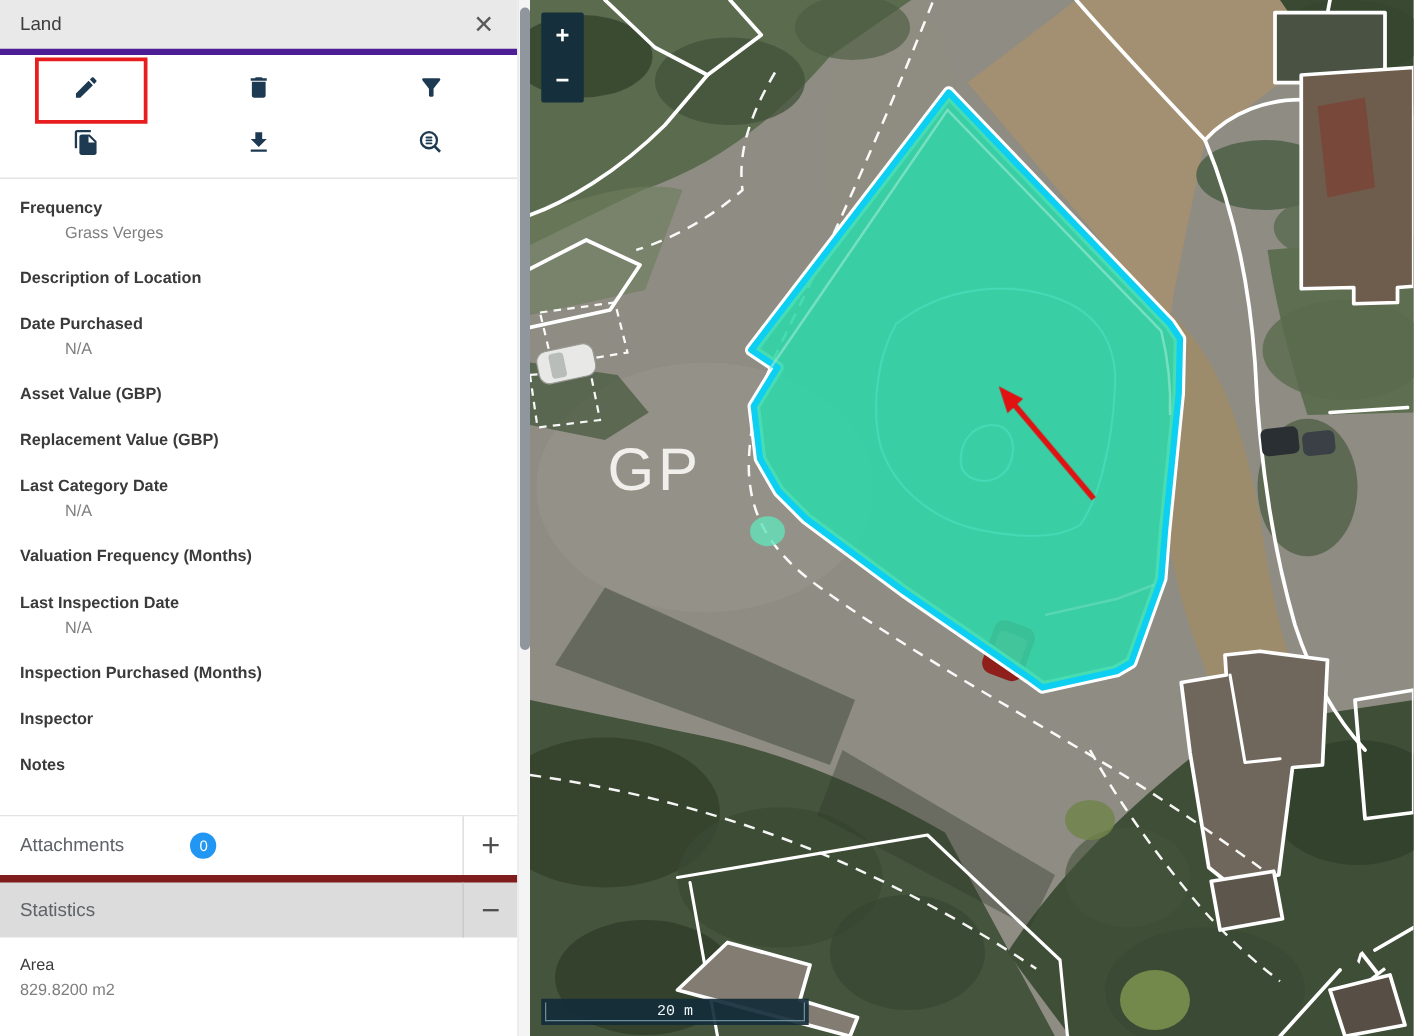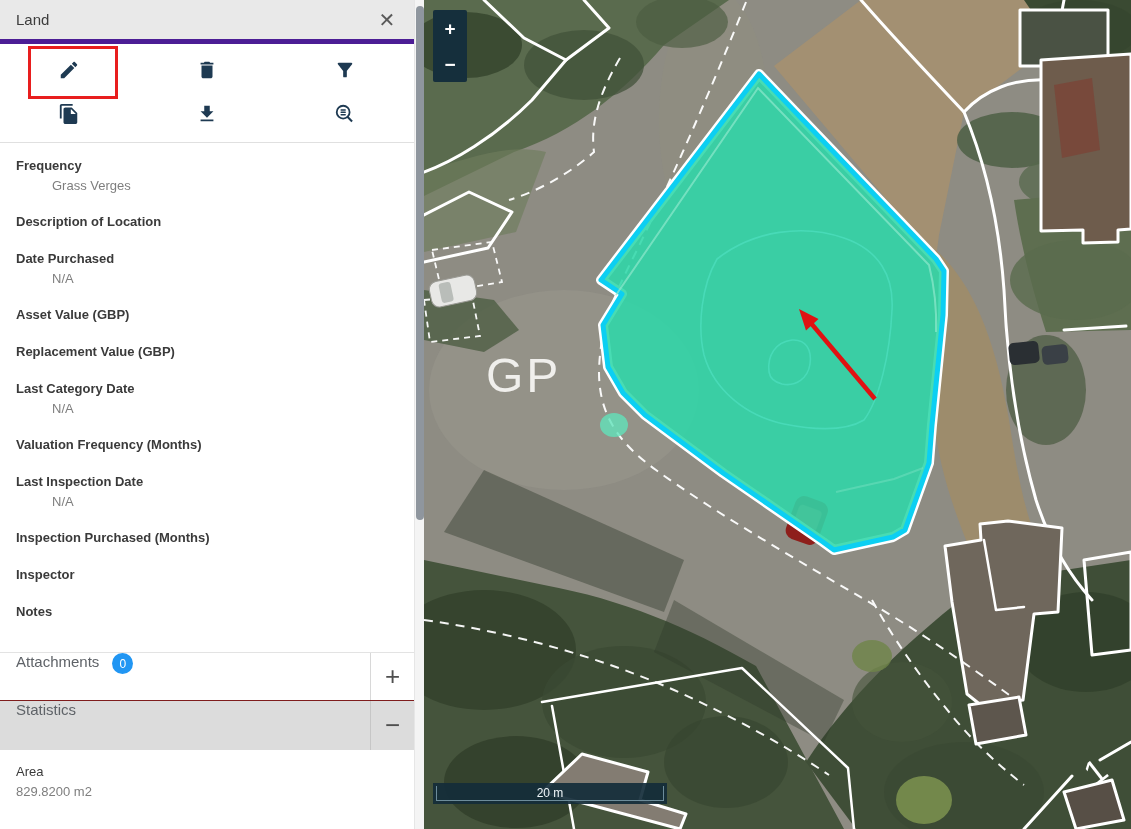--- a/index.html
+++ b/index.html
@@ -36,23 +36,23 @@
     border: 3px solid #e81e1e; pointer-events: none;
   }
 
   .fields { padding: 14px 16px 12px; }
   .field { margin-bottom: 19px; }
   .field-label { font-size: 13px; font-weight: bold; color: #3a3a3a; line-height: 18px; }
   .field-value { font-size: 13px; color: #7e7e7e; line-height: 16px; margin-top: 3px; margin-left: 36px; }
   .field-value:empty { display: none; }
 
   .section-row {
-    display: flex; border-top: 1px solid #e3e3e3; height: 48px; padding-left: 16px;
-  }
-  .section-row.statistics { background: #dcdcdc; height: 50px; border-top: 1px solid #7f1d1d; }
+    display: flex; align-items: center; border-top: 1px solid #e3e3e3; height: 48px; padding-left: 16px; gap: 40px;
+  }
+  .section-row.statistics { background: #dcdcdc; height: 50px; border-top: 6px solid #7f1d1d; }
   .section-label { font-size: 15px; color: #5f6368; }
   .count-badge {
     width: 21px; height: 21px; border-radius: 50%; background: #2196f3; color: #fff;
     font-size: 12px; display: flex; align-items: center; justify-content: center; margin-left: 13px;
   }
   .section-btn {
     margin-left: auto; width: 44px; height: 100%; border-left: 1px solid #d8d8d8;
     display: flex; align-items: center; justify-content: center;
     font-size: 26px; font-weight: 300; color: #4f4f4f; background: none; border-top: none; border-right: none; border-bottom: none;
     cursor: pointer; font-family: "Liberation Sans", sans-serif;
@@ -79,22 +79,22 @@
   .zoom-ctrl {
     position: absolute; left: 9px; top: 10px; width: 34px; background: #152f3c; border-radius: 2px;
     display: flex; flex-direction: column; z-index: 5;
   }
   .zoom-btn {
     width: 34px; height: 36px; background: none; border: none; color: #fff; font-size: 19px; font-weight: bold;
     cursor: pointer; font-family: "Liberation Sans", sans-serif; line-height: 1;
   }
 
   .scale-bar {
-    position: absolute; left: 9px; bottom: 25px; width: 234px; height: 21px;
-    background: rgba(19,44,58,0.92); z-index: 5;
+    position: absolute; left: 9px; bottom: 9px; width: 214px; height: 21px;
+    background: rgba(19,44,58,0.92); z-index: 5; font-family: Liberation Mono, monospace;
   }
   .scale-bar .bracket {
     position: absolute; left: 3px; right: 3px; top: 3px; bottom: 3px;
     border-left: 1px solid #6d8c9a; border-right: 1px solid #6d8c9a; border-bottom: 1px solid #6d8c9a;
   }
   .scale-text {
     position: absolute; width: 100%; text-align: center; top: 3px;
     font-size: 12px; color: #eef5f8;
   }
 </style>

